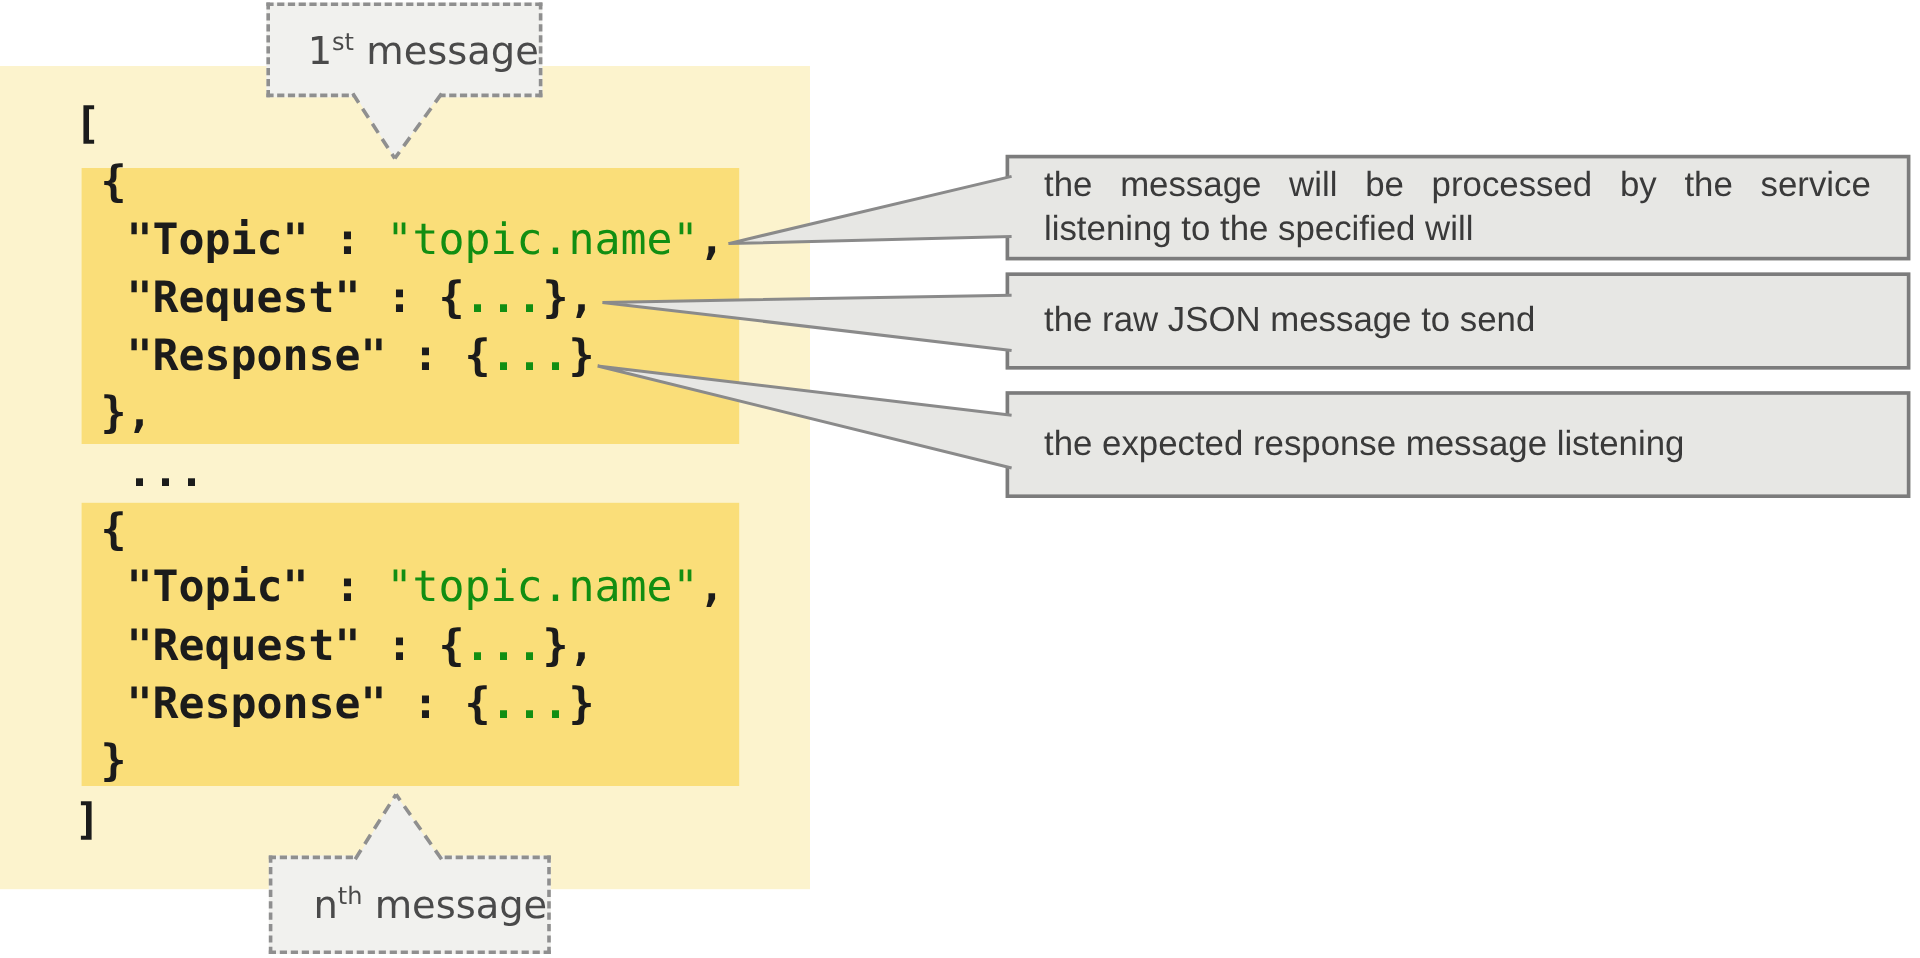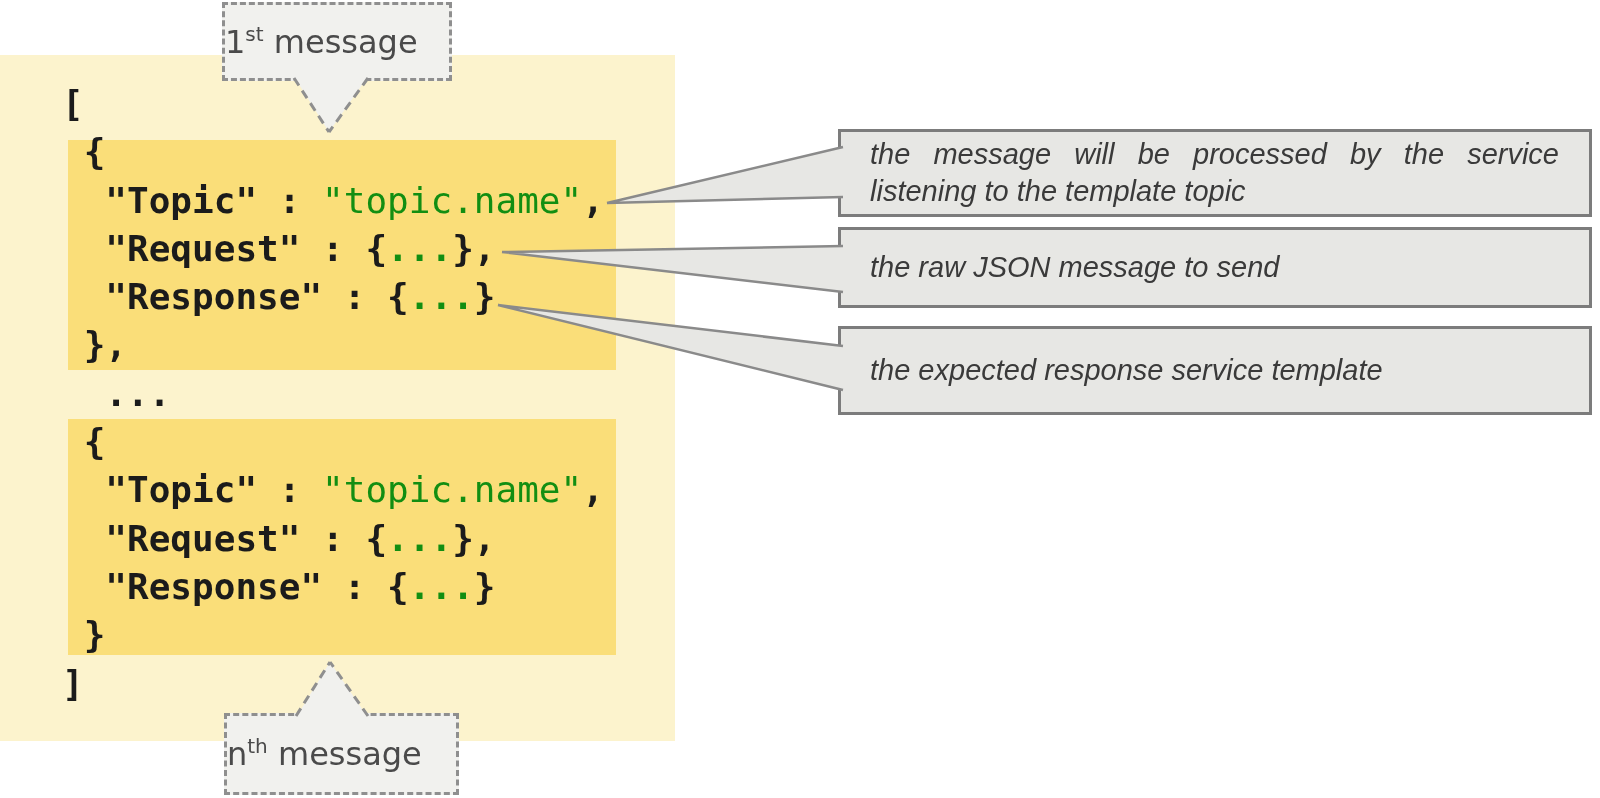--- a/index.html
+++ b/index.html
@@ -17,32 +17,32 @@
         font-weight:700;color:var(--code_text);}
   .code .c-k{color:var(--code_text);}
   .code .c-g{color:var(--code_green);font-weight:400;}
   .code .c-gb{color:var(--code_green);font-weight:700;}
 
   
   .note{position:absolute;left:838px;width:754px;background:var(--note_bg);
         border:3px solid var(--note_border);box-sizing:border-box;
         display:flex;flex-direction:column;justify-content:center;
         padding:0 30px 0 29px;
-        font-family:"Liberation Sans",sans-serif;font-style:italic;
+        font-family:"Liberation Sans",sans-serif;
         font-size:29px;line-height:37px;color:var(--note_text);}
   .note1{top:129px;height:88px;}
   .note2{top:227px;height:81px;}
   .note3{top:326px;height:89px;}
   .ann-line{min-height:0;}
   .ann-line.stretch{text-align:justify;text-align-last:justify;}
 
   
   .callout{position:absolute;background:var(--callout_bg);
            border:3px dashed var(--callout_border);box-sizing:border-box;
-           display:flex;align-items:center;justify-content:flex-start;
+           display:flex;align-items:center;justify-content:flex-end;
            font-family:"DejaVu Sans",sans-serif;font-size:32px;color:var(--callout_text);}
   .callout sup{font-size:20px;line-height:0;}
   .callout-first{left:222px;top:2px;width:230px;height:79px;}
   .callout-nth{left:224px;top:713px;width:235px;height:82px;}
 
   .overlay{position:absolute;left:0;top:0;width:1600px;height:798px;pointer-events:none;}
   .wedge-fill{fill:var(--note_bg);stroke:none;}
   .wedge-edge{stroke:var(--connector_stroke);stroke-width:2.5;fill:none;}
   .arrow-fill{fill:var(--callout_bg);stroke:none;}
   .arrow-edge{stroke:var(--callout_border);stroke-width:3;stroke-dasharray:9 6;fill:none;}
@@ -53,27 +53,27 @@
 <div class="stage">
 
   <div class="panel"></div>
   <div class="hl hl1"></div>
   <div class="hl hl2"></div>
 
   <div class="code"><div><span class="c-k">[</span></div><div><span class="c-k"> {</span></div><div><span class="c-k">  "Topic" : </span><span class="c-g">"topic.name"</span><span class="c-k">,</span></div><div><span class="c-k">  "Request" : {</span><span class="c-gb">...</span><span class="c-k">},</span></div><div><span class="c-k">  "Response" : {</span><span class="c-gb">...</span><span class="c-k">}</span></div><div><span class="c-k"> },</span></div><div><span class="c-k">  ...</span></div><div><span class="c-k"> {</span></div><div><span class="c-k">  "Topic" : </span><span class="c-g">"topic.name"</span><span class="c-k">,</span></div><div><span class="c-k">  "Request" : {</span><span class="c-gb">...</span><span class="c-k">},</span></div><div><span class="c-k">  "Response" : {</span><span class="c-gb">...</span><span class="c-k">}</span></div><div><span class="c-k"> }</span></div><div><span class="c-k">]</span></div></div>
 
   <div class="note note1">
     <div class="ann-line stretch">the message will be processed by the service</div>
-    <div class="ann-line">listening to the template topic</div>
+    <div class="ann-line">listening to the specified will</div>
   </div>
   <div class="note note2">
     <div class="ann-line">the raw JSON message to send</div>
   </div>
   <div class="note note3">
-    <div class="ann-line">the expected response service template</div>
+    <div class="ann-line">the expected response message listening</div>
   </div>
 
   <div class="callout callout-first">
     <span><span>1</span><sup>st</sup><span> message</span></span>
   </div>
   <div class="callout callout-nth">
     <span><span>n</span><sup>th</sup><span> message</span></span>
   </div>
 
   <svg class="overlay" viewBox="0 0 1600 798">

